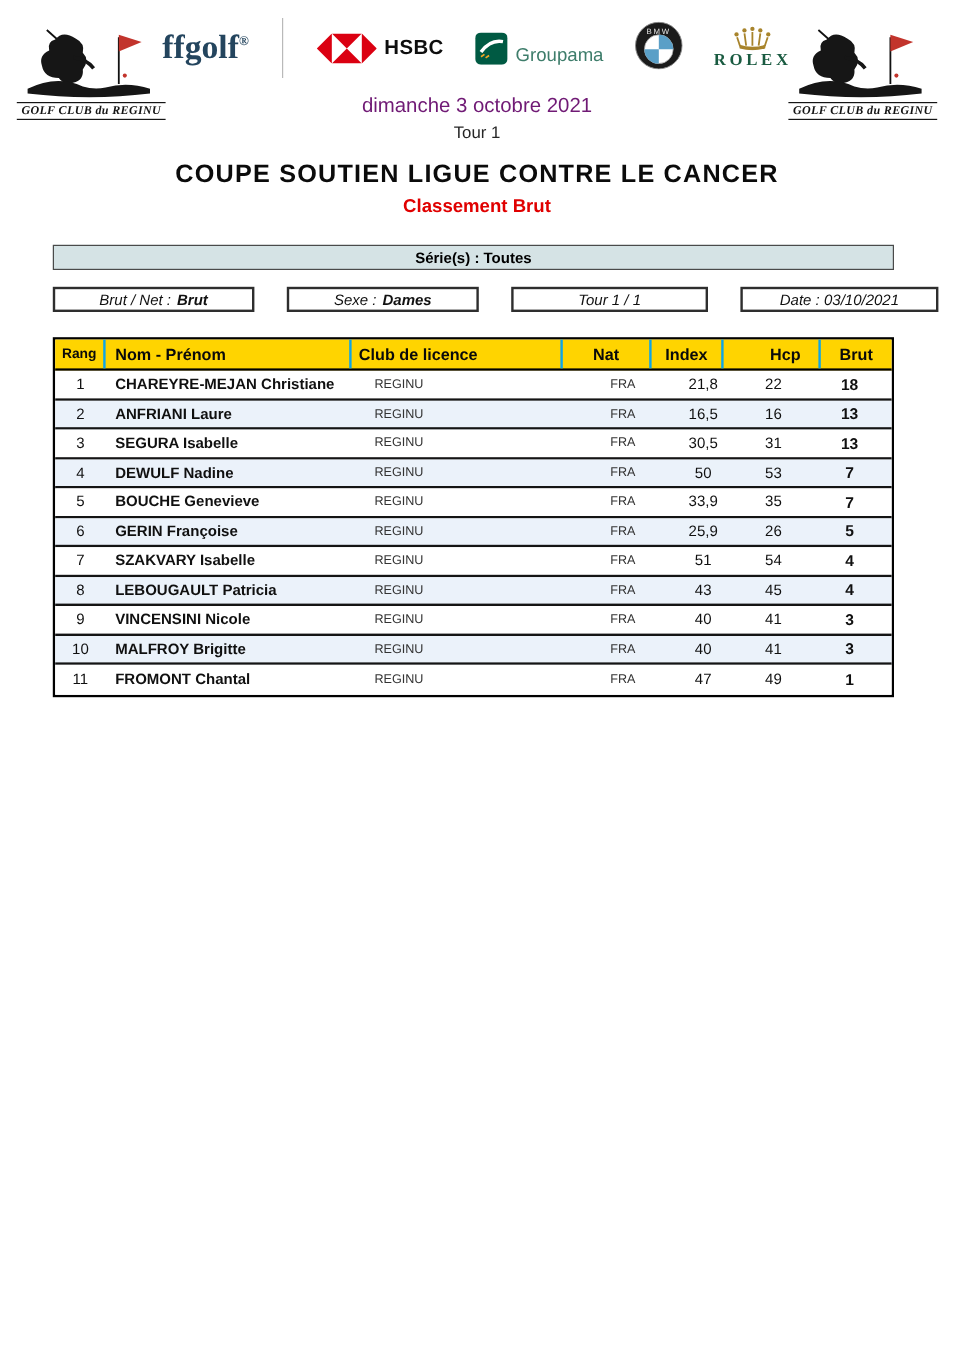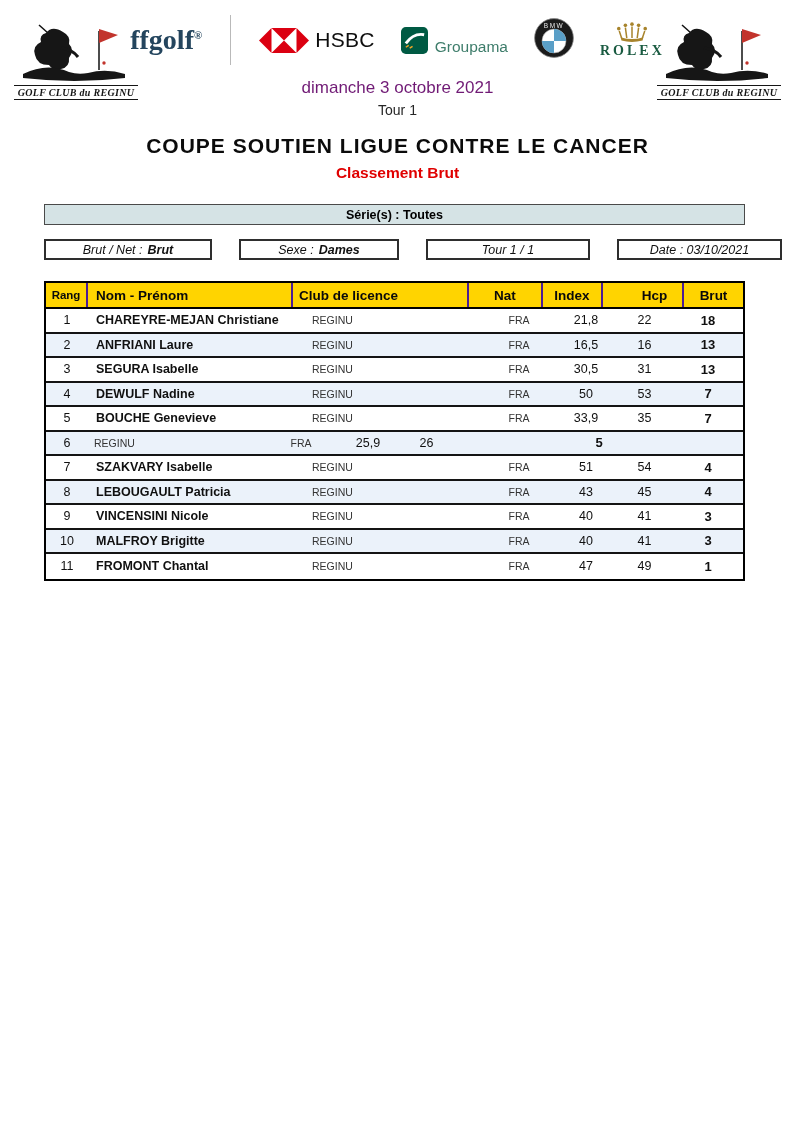--- a/index.html
+++ b/index.html
@@ -15,21 +15,21 @@
         font-size:10px;letter-spacing:.3px;color:#151515;border-top:1.5px solid #151515;
         border-bottom:1.5px solid #151515;padding:1px 0;width:124px;margin:1px auto 0;white-space:nowrap;}
 
   
   .sponsors{position:absolute;top:12px;left:0;width:100%;height:56px;display:flex;
         justify-content:center;align-items:center;gap:26px;}
   .ffgolf{font-family:"Liberation Serif",serif;font-weight:bold;font-size:28px;color:#24455e;line-height:1;}
   .ffgolf sup{font-size:11px;}
   .vdivider{width:1px;height:50px;background:#b9b9b9;margin:0 2px;}
   .hsbc{display:flex;align-items:center;gap:6px;}
-  .hsbc-text{font-size:21px;font-weight:normal;color:#0e0e0e;letter-spacing:.3px;}
+  .hsbc-text{font-size:17px;font-weight:bold;color:#0e0e0e;letter-spacing:.3px;}
   .groupama{display:flex;align-items:center;gap:7px;}
   .groupama-text{font-size:15.5px;color:#3e7d6b;margin-top:14px;}
   .rolex{display:flex;flex-direction:column;align-items:center;gap:1px;}
   .rolex-text{font-family:"Liberation Serif",serif;font-weight:bold;font-size:14px;color:#1a5b41;letter-spacing:3px;}
 
   
   .date-line{position:absolute;top:78px;left:0;width:100%;text-align:center;font-size:17px;color:#701a75;}
   .tour-line{position:absolute;top:102px;left:0;width:100%;text-align:center;font-size:14px;color:#262626;}
   .title{position:absolute;top:134px;left:0;width:100%;text-align:center;font-size:21px;font-weight:bold;
         color:#0b0b0b;letter-spacing:1px;}
@@ -43,21 +43,21 @@
   .filters{position:absolute;top:239px;left:44px;width:738px;display:flex;justify-content:space-between;font-style:italic;}
   .fbox{height:21px;border:2px solid #2e2e2e;background:#fff;display:flex;align-items:center;
         justify-content:center;gap:5px;font-size:12.5px;color:#111;}
   .fbox.f1{width:168px;} .fbox.f2{width:160px;} .fbox.f3{width:164px;} .fbox.f4{width:165px;}
   .fvalue{font-weight:bold;}
 
   
   .results{position:absolute;top:281px;left:44px;width:701px;border:2px solid #000;background:#fff;}
   .thead{display:flex;height:26px;background:#ffd400;border-bottom:2px solid #000;}
   .th{display:flex;align-items:center;justify-content:center;font-weight:bold;font-size:13.5px;
-        color:#0a0a0a;border-right:2px solid #4c1d95;}
+        color:#0a0a0a;border-right:2px solid #0ea5e9;}
   .th:last-child{border-right:0;}
   .th-rang{width:42px;font-size:11.5px;}
   .th-nom{width:205px;justify-content:flex-start;padding-left:8px;}
   .th-club{width:176px;justify-content:flex-start;padding-left:6px;}
   .th-nat{width:74px;} .th-index{width:60px;} .th-hcp{width:57px;margin-left:24px;} .th-brut{flex:1;}
 
   .trow{display:flex;height:24.5px;border-bottom:2px solid #141414;background:#fff;}
   .trow:last-child{border-bottom:0;}
   .trow.alt{background:#ebf2fa;}
   .td{display:flex;align-items:center;justify-content:center;font-size:12.5px;color:#101010;}
@@ -222,20 +222,21 @@
     <div class="td td-nom">BOUCHE Genevieve</div>
     <div class="td td-club">REGINU</div>
     <div class="td td-nat">FRA</div>
     <div class="td td-index">33,9</div>
     <div class="td td-hcp">35</div>
     <div class="td td-brut">7</div>
   </div>
 
   <div class="trow alt">
     <div class="td td-rang">6</div>
+    <div class="td td-nom">GERIN Françoise</div>
     <div class="td td-club">REGINU</div>
     <div class="td td-nat">FRA</div>
     <div class="td td-index">25,9</div>
     <div class="td td-hcp">26</div>
     <div class="td td-brut">5</div>
   </div>
 
   <div class="trow">
     <div class="td td-rang">7</div>
     <div class="td td-nom">SZAKVARY Isabelle</div>

